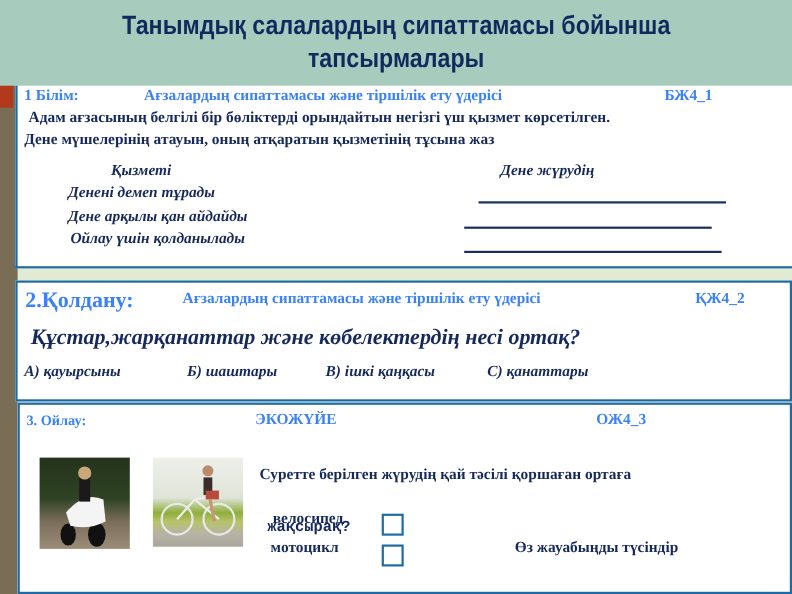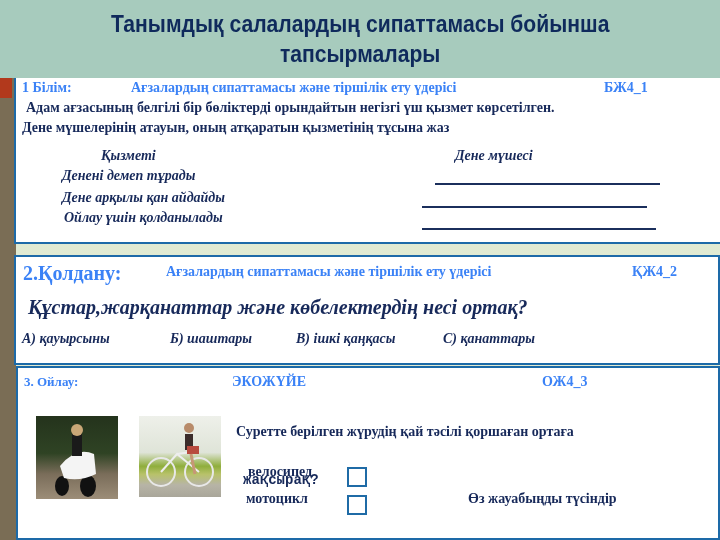--- a/index.html
+++ b/index.html
@@ -65,21 +65,21 @@
 <div class="left-strip"></div>
 <div class="left-accent"></div>
 
 <div class="panel p1"></div>
 <div class="abs red fs14" style="left:22px;top:80px;">1 Білім:</div>
 <div class="abs red fs14" style="left:131px;top:80px;">Ағзалардың сипаттамасы және тіршілік ету үдерісі</div>
 <div class="abs red fs14" style="left:604px;top:80px;">БЖ4_1</div>
 <div class="abs navy fs14" style="left:26px;top:100px;">Адам ағзасының белгілі бір бөліктерді орындайтын негізгі үш қызмет көрсетілген.</div>
 <div class="abs navy fs14" style="left:22px;top:120px;">Дене мүшелерінің атауын, оның атқаратын қызметінің тұсына жаз</div>
 <div class="abs navyi fs14" style="left:101px;top:148px;">Қызметі</div>
-<div class="abs navyi fs14" style="left:455px;top:148px;">Дене мүшесі</div>
+<div class="abs navyi fs14" style="left:455px;top:148px;">Дене жүрудің</div>
 <div class="abs navyi fs14" style="left:62px;top:168px;">Денені демеп тұрады</div>
 <div class="abs navyi fs14" style="left:62px;top:190px;">Дене арқылы қан айдайды</div>
 <div class="abs navyi fs14" style="left:64px;top:210px;text-align:right;">Ойлау үшін қолданылады</div>
 <div class="blank" style="left:435px;top:183px;width:225px;"></div>
 <div class="blank" style="left:422px;top:206px;width:225px;"></div>
 <div class="blank" style="left:422px;top:228px;width:234px;"></div>
 
 <div class="panel p2"></div>
 <div class="abs red fs16" style="left:23px;top:262px;">2.Қолдану:</div>
 <div class="abs red fs14" style="left:166px;top:264px;">Ағзалардың сипаттамасы және тіршілік ету үдерісі</div>

